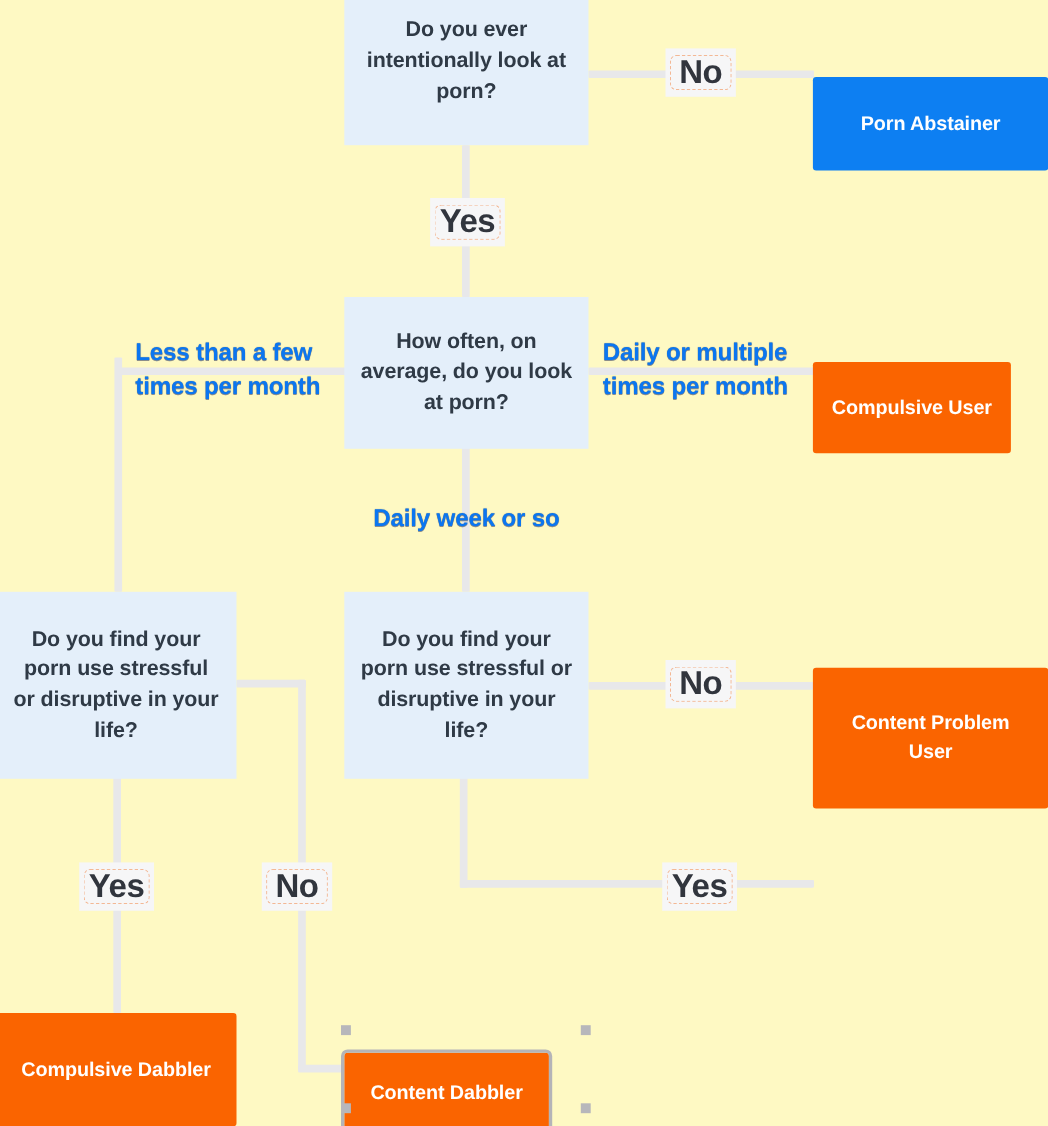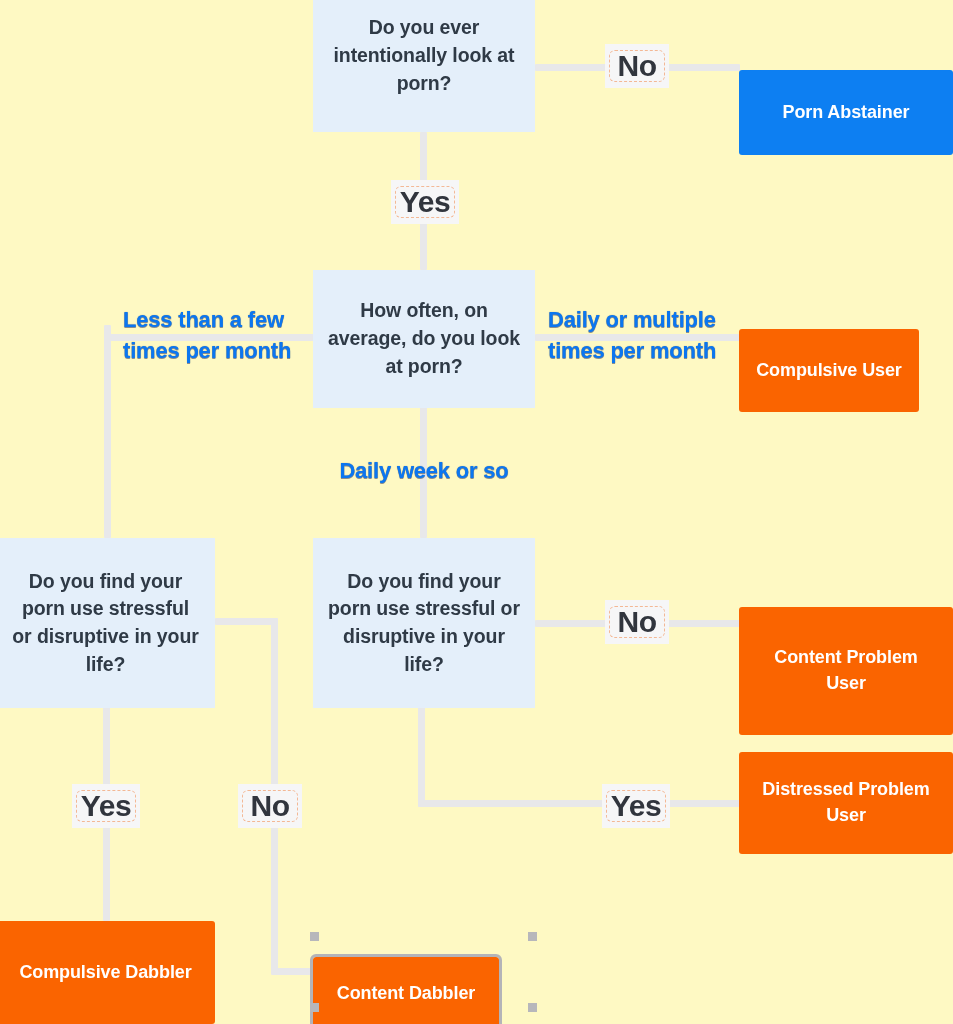--- a/index.html
+++ b/index.html
@@ -148,23 +148,20 @@
   </div>
 
   <div class="node term orange" style="left:739px; top:296px; width:180px; height:83px;margin-top:33px;">
     <span class="txt">Compulsive User</span>
   </div>
 
   <div class="node term orange" style="left:739px; top:567px; width:214px; height:128px;margin-top:40px;">
     <span class="txt">Content Problem User</span>
   </div>
 
-  <div class="node term orange" style="left:739px; top:752px; width:214px; height:102px;">
-    <span class="txt">Distressed Problem User</span>
-  </div>
 
   <div class="node term orange" style="left:-4px; top:921px; width:219px; height:103px;">
     <span class="txt">Compulsive Dabbler</span>
   </div>
 
   <div class="node term orange selected" style="left:313px; top:935px; width:186px; height:74px;margin-top:22px;">
     <span class="txt">Content Dabbler</span>
   </div>
   <div class="handle" style="left:310px; top:932px;"></div>
   <div class="handle" style="left:528px; top:932px;"></div>

